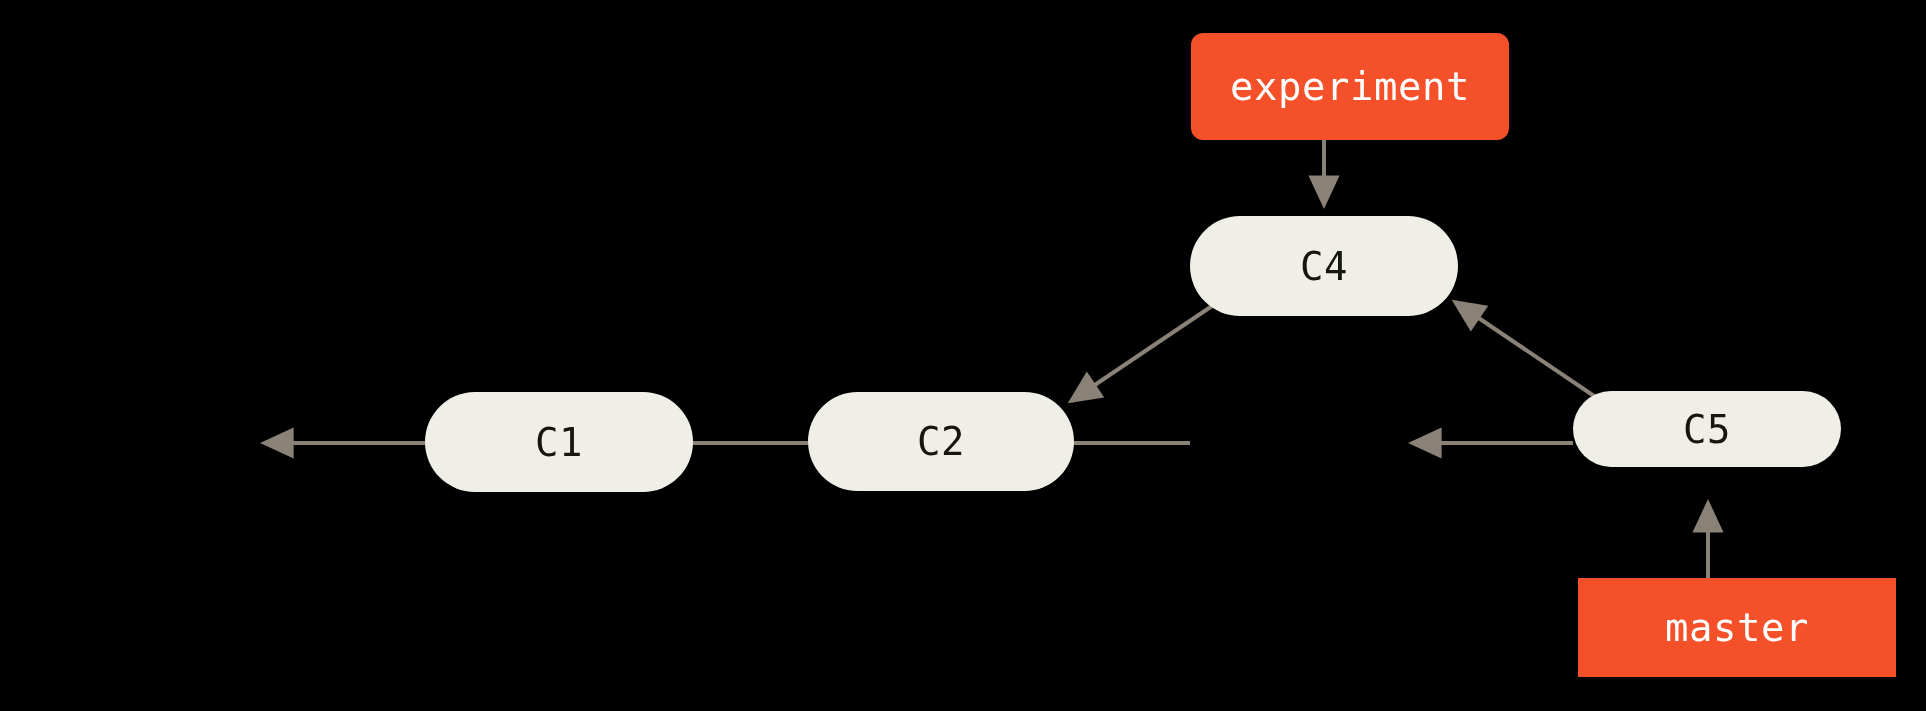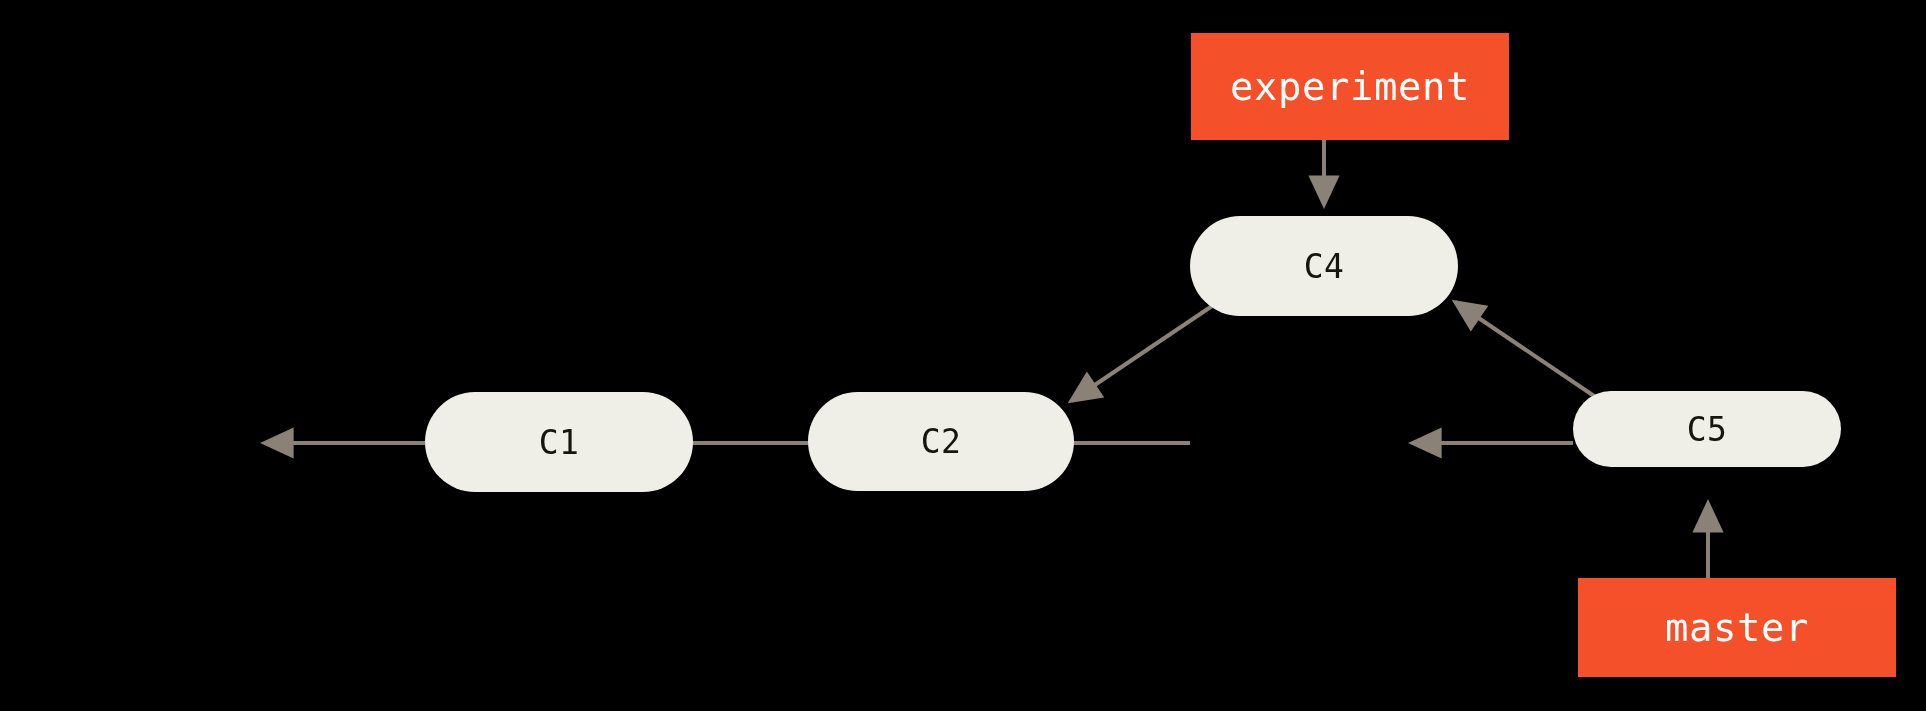--- a/index.html
+++ b/index.html
@@ -34,21 +34,21 @@
     background: #F0EFE7;
     border-radius: 52px;
     display: flex;
     align-items: center;
     justify-content: center;
     z-index: 2;
   }
   .commit-label {
     color: #16160F;
     font-family: "DejaVu Sans Mono", "Liberation Mono", monospace;
-    font-size: 33px;
+    font-size: 39px;
     line-height: 1;
     letter-spacing: 0.5px;
     user-select: none;
   }
   .branch-label {
     position: absolute;
     box-sizing: border-box;
     background: #F4502A;
     display: flex;
     align-items: center;
@@ -104,21 +104,21 @@
 
 
   <div class="commit-node" style="left:1190px; top:216px; width:268px; height:100px;">
     <span class="commit-label">C4</span>
   </div>
 
   <div class="commit-node" style="left:1573px; top:391px; width:268px; height:76px;">
     <span class="commit-label">C5</span>
   </div>
 
-  <div class="branch-label" style="left:1191px; top:33px; width:318px; height:107px;">
+  <div class="branch-label" style="left:1191px; top:33px; width:318px; height:107px;border-radius:12px;">
     <span class="branch-text">experiment</span>
   </div>
 
   <div class="branch-label" style="left:1578px; top:578px; width:318px; height:99px;">
     <span class="branch-text">master</span>
   </div>
 
 </div>
 
 </body></html>

